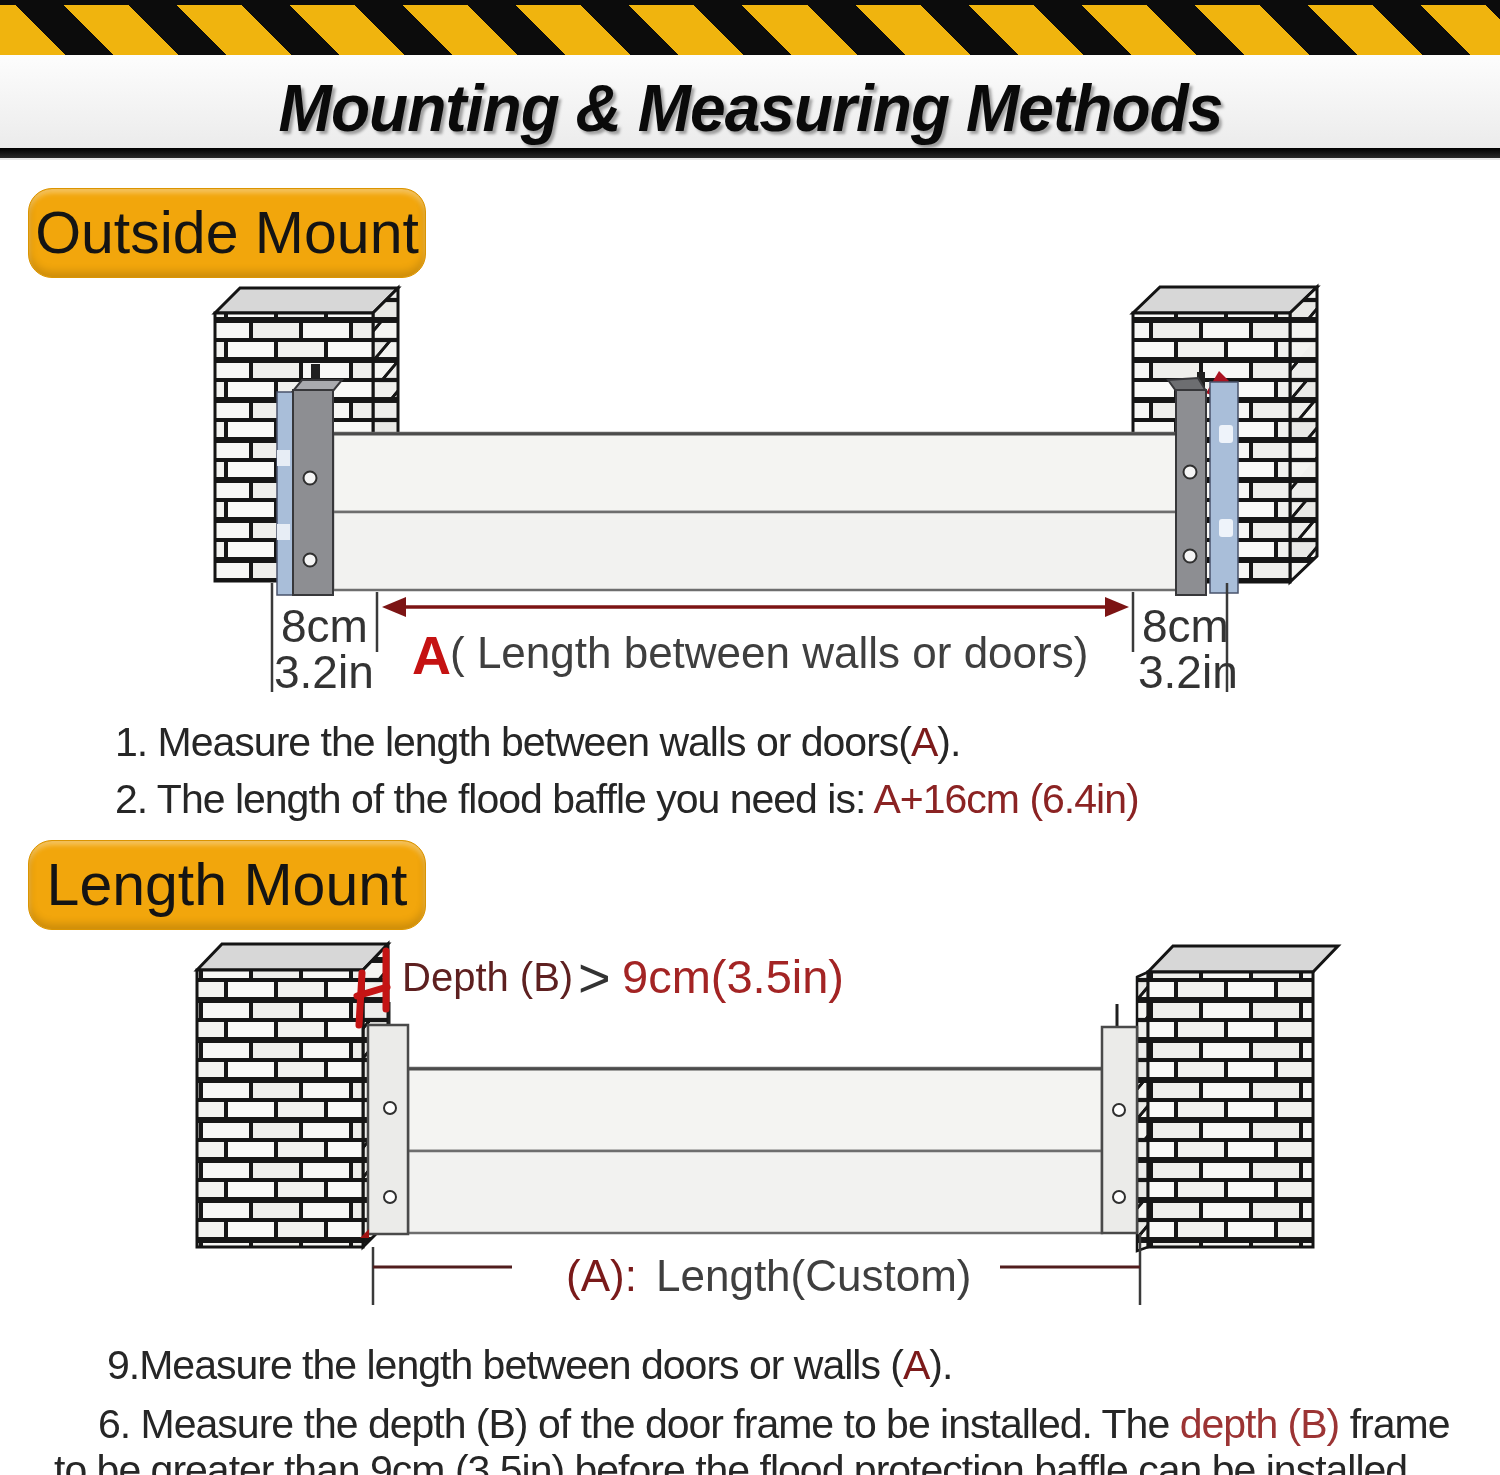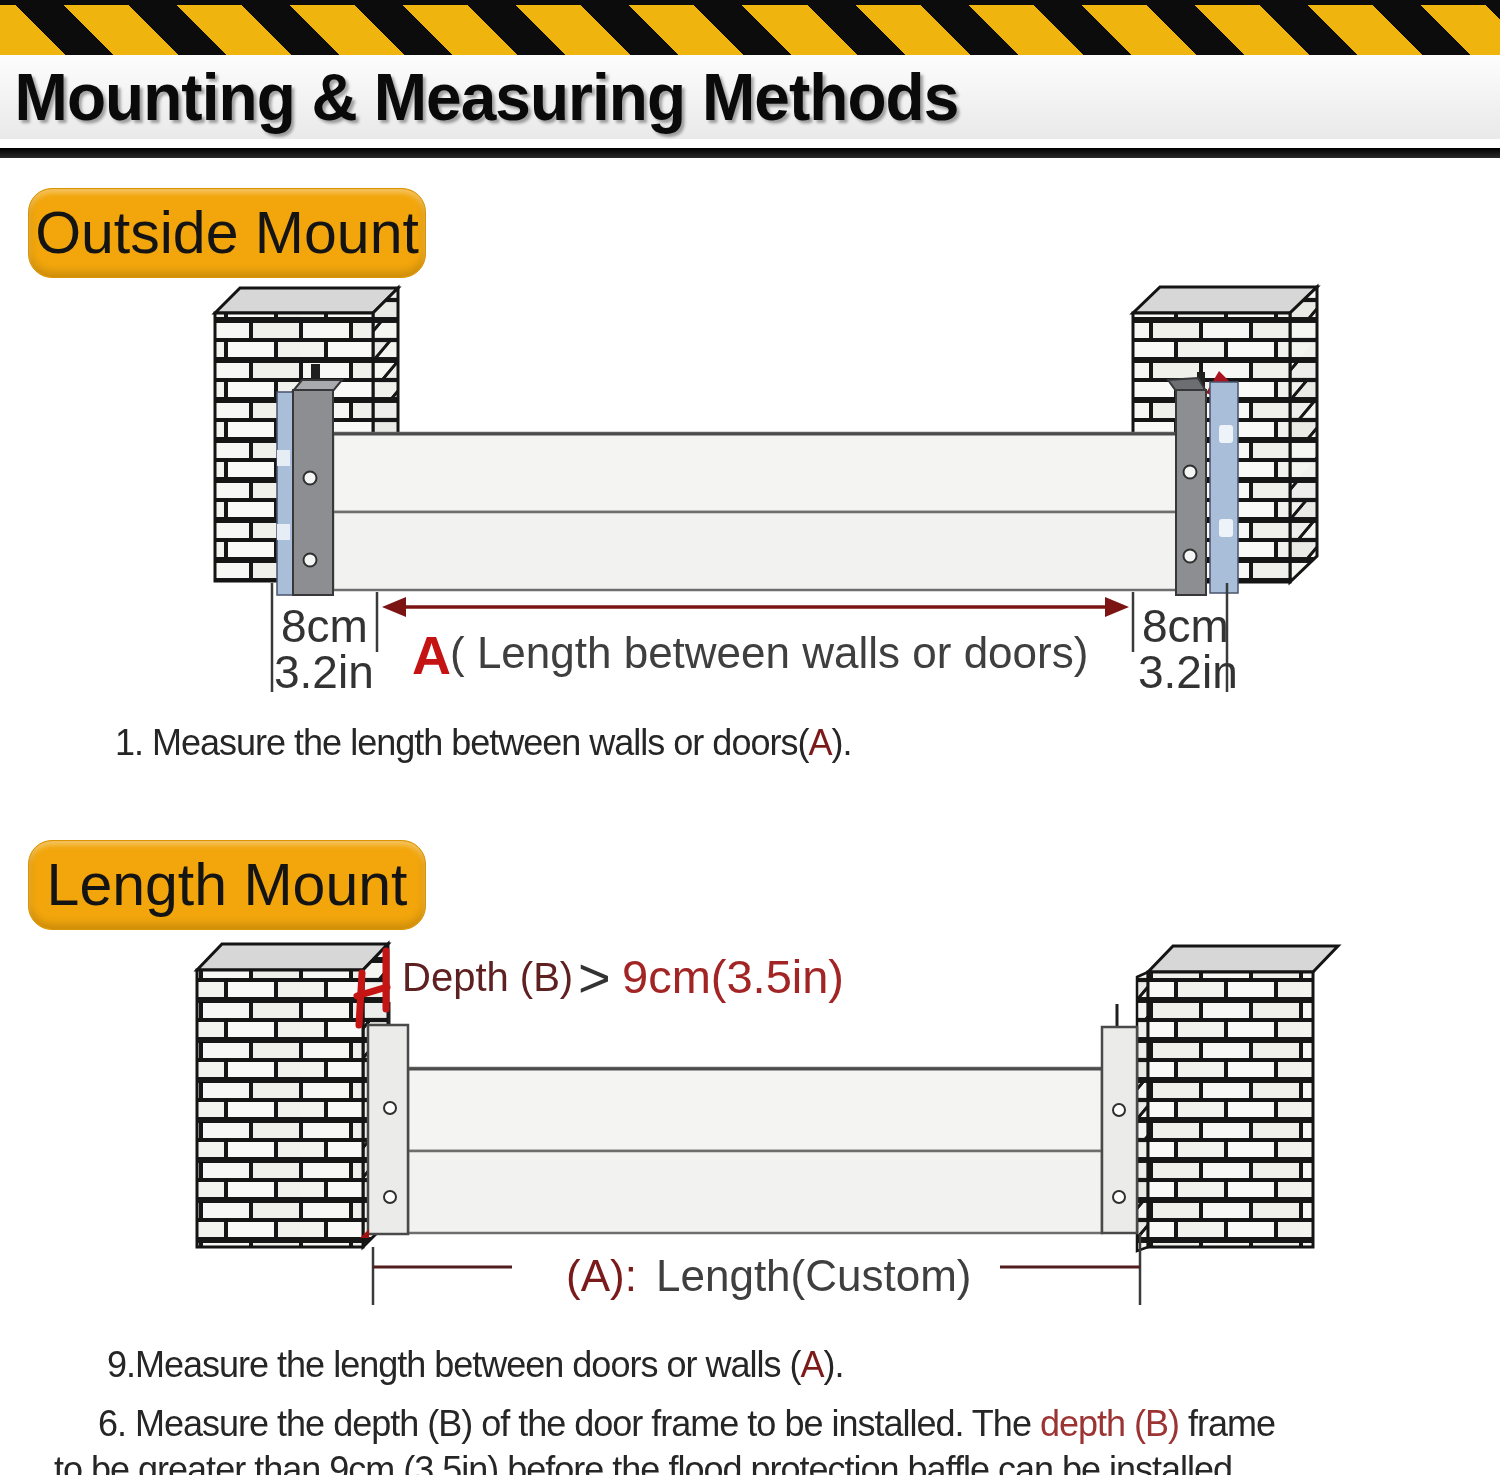--- a/index.html
+++ b/index.html
@@ -9,44 +9,44 @@
   }
   
   .hazard{
     position:absolute;top:0;left:0;width:1500px;height:50px;
     background:#f0b40e;
     background-image:repeating-linear-gradient(45deg,rgba(0,0,0,0) 0 46px,#0c0c0c 46px 80px);
     border-top:5px solid #0c0c0c;
     box-shadow:0 4px 7px rgba(0,0,0,.35);
   }
   .title-band{
-    position:absolute;top:55px;left:0;width:1500px;height:84px;
+    position:absolute;top:55px;left:0;width:1500px;height:105px;
     background:linear-gradient(#fdfdfd,#e9e9e9);
-    display:flex;align-items:center;
+    display:flex;align-items:center;justify-content:center;font-style:italic;
   }
   .title-band h1{
     margin:0;font-size:66px;font-weight:800;color:#0a0a0a;letter-spacing:-1px;
     transform:scaleX(.97);
     text-shadow:3px 3px 3px rgba(0,0,0,.34);
   }
   .black-bar{position:absolute;top:148px;left:0;width:1500px;height:10px;
     background:linear-gradient(#000,#2a2a2a);}
   
   .badge{
     position:absolute;background:#f2a60c;border:1px solid #db9400;border-radius:24px;
     display:flex;align-items:center;justify-content:center;
     font-size:59px;color:#141414;
     box-shadow:inset 0 -5px 8px rgba(0,0,0,.16),inset 0 4px 5px rgba(255,255,255,.35);
   }
   .badge-outside{left:28px;top:188px;width:396px;height:88px;}
   .badge-inside{left:28px;top:840px;width:396px;height:88px;}
   
   svg.scene{position:absolute;top:0;left:0;}
   
-  .steps{position:absolute;color:#262626;font-size:36px;letter-spacing:-1px;}
+  .steps{position:absolute;color:#262626;font-size:41px;letter-spacing:-1px;}
   .steps-outside{left:115px;top:714px;line-height:57px;width:1340px;}
   .steps-inside{left:107px;top:1342px;line-height:46px;width:1400px;}
   .steps-inside .step1{margin-bottom:13px;}
   .steps-inside .step2{margin-left:-9px;}
   .steps-inside .step2-line2{margin-left:-44px;}
   .tok-a{color:#7c1a1a;}
   .tok-red{color:#8b2323;}
   .tok-red2{color:#9c3434;}
 </style>
 </head>
@@ -199,20 +199,21 @@
       <line x1="373" y1="1267" x2="512" y2="1267" stroke="#511d1d" stroke-width="3"></line>
       <line x1="1000" y1="1267" x2="1140" y2="1267" stroke="#511d1d" stroke-width="3"></line>
       <text x="566" y="1291" font-size="44" fill="#7a1a1a">(A):</text>
       <text x="656" y="1291" font-size="44" fill="#3f3f3f"> Length(Custom)</text>
     </g>
   </g>
 </svg>
 
 <div class="steps steps-outside">
   <div class="step-line"><span>1. Measure the length between walls or doors(</span><span class="tok-a">A</span><span>).</span></div>
+  <div class="step-line"><span>2. The length of the flood baffle you need is: </span><span class="tok-red">A+16cm (6.4in)</span></div>
 </div>
 
 <div class="steps steps-inside">
   <div class="step-line step1"><span>9.Measure the length between doors or walls (</span><span class="tok-a">A</span><span>).</span></div>
   <div class="step-line step2">
     <div><span>6. Measure the depth (B) of the door frame to be installed. The </span><span class="tok-red2">depth (B)</span><span> frame</span></div>
     <div class="step2-line2">to be greater than 9cm (3.5in) before the flood protection baffle can be installed.</div>
   </div>
 </div>
 

